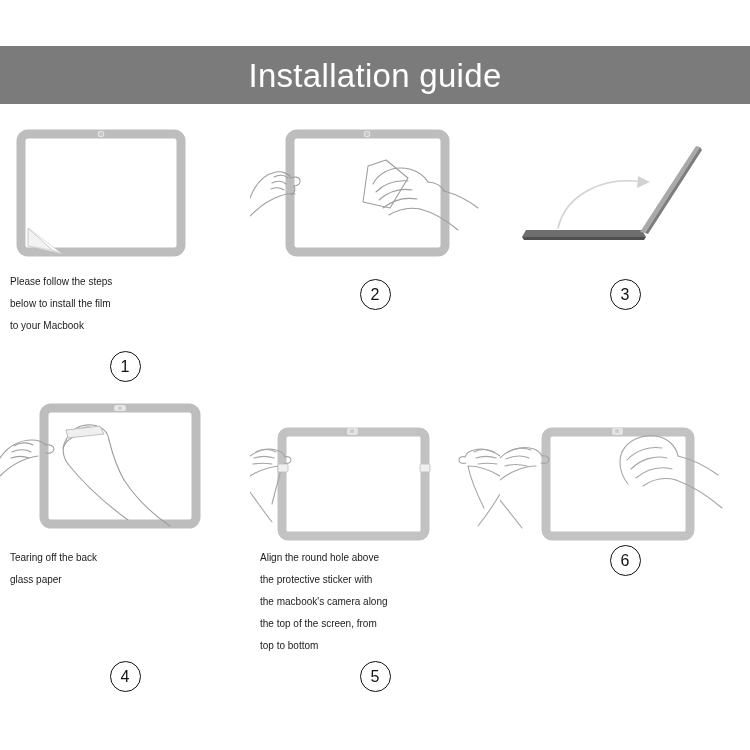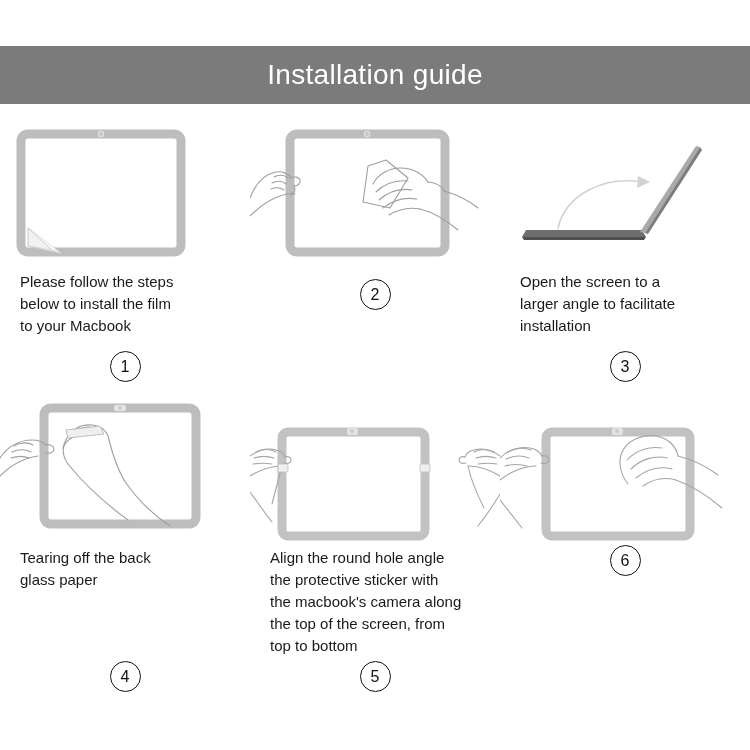--- a/index.html
+++ b/index.html
@@ -22,21 +22,21 @@
     top: 46px;
     width: 750px;
     height: 58px;
     background: #7b7b7b;
     display: flex;
     align-items: center;
     justify-content: center;
   }
   .header-title {
     color: #ffffff;
-    font-size: 28px;
+    font-size: 33px;
     font-weight: 400;
     letter-spacing: 0.3px;
     line-height: 1;
   }
 
   
   .steps-grid {
     position: absolute;
     left: 0;
     top: 120px;
@@ -58,24 +58,24 @@
     height: 145px;
     position: relative;
   }
   .art-box svg {
     display: block;
     position: absolute;
     left: 0;
     top: 0;
   }
   .caption {
-    font-size: 15px;
+    font-size: 10px;
     color: #1a1a1a;
     line-height: 22px;
-    padding-left: 20px;
+    padding-left: 10px;
     padding-right: 8px;
     margin-top: 6px;
     white-space: pre-line;
   }
   .badge-row {
     width: 250px;
     display: flex;
     justify-content: center;
     position: relative;
   }
@@ -183,23 +183,20 @@
 
           <path d="M140 112 L196 26 L200 27 L145 113 Z" fill="#a9a9a9"></path>
           <path d="M145 113 L200 27 L202 30 L148 114 Z" fill="#7d7d7d"></path>
 
           <g fill="none" stroke="#d2d2d2" stroke-width="1.6" stroke-linecap="round">
             <path d="M58 108 C66 74 104 56 142 62"></path>
           </g>
           <path d="M138 56 L150 62 L137 68 Z" fill="#d2d2d2"></path>
         </svg>
       </div>
-      <div class="caption">Open the screen to a
-larger angle to facilitate
-installation</div>
       <div class="badge-row">
         <div class="badge">3</div>
       </div>
     </div>
   </div>
 
   <div class="step-row row-2">
 
     <div class="step-cell">
       <div class="art-box">
@@ -266,21 +263,21 @@
             <path d="M247 68 C241 67 234 67 228 68"></path>
             <path d="M250 80 C240 74 228 70 218 70"></path>
             <path d="M218 70 C220 80 226 96 234 112"></path>
             <path d="M250 98 C244 108 236 120 228 130"></path>
           </g>
 
           <rect x="28" y="68" width="10" height="8" rx="1.5" fill="#efefef" stroke="#bdbdbd" stroke-width="0.8"></rect>
           <rect x="170" y="68" width="10" height="8" rx="1.5" fill="#efefef" stroke="#bdbdbd" stroke-width="0.8"></rect>
         </svg>
       </div>
-      <div class="caption">Align the round hole angle
+      <div class="caption">Align the round hole above
 the protective sticker with
 the macbook's camera along
 the top of the screen, from
 top to bottom</div>
       <div class="badge-row">
         <div class="badge">5</div>
       </div>
     </div>
 
     <div class="step-cell">

